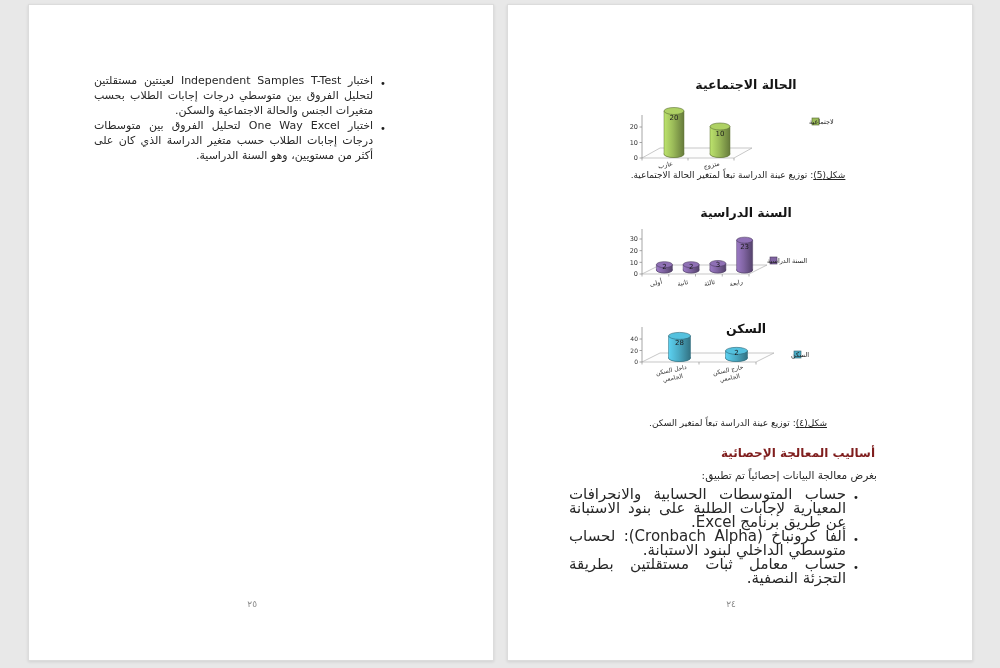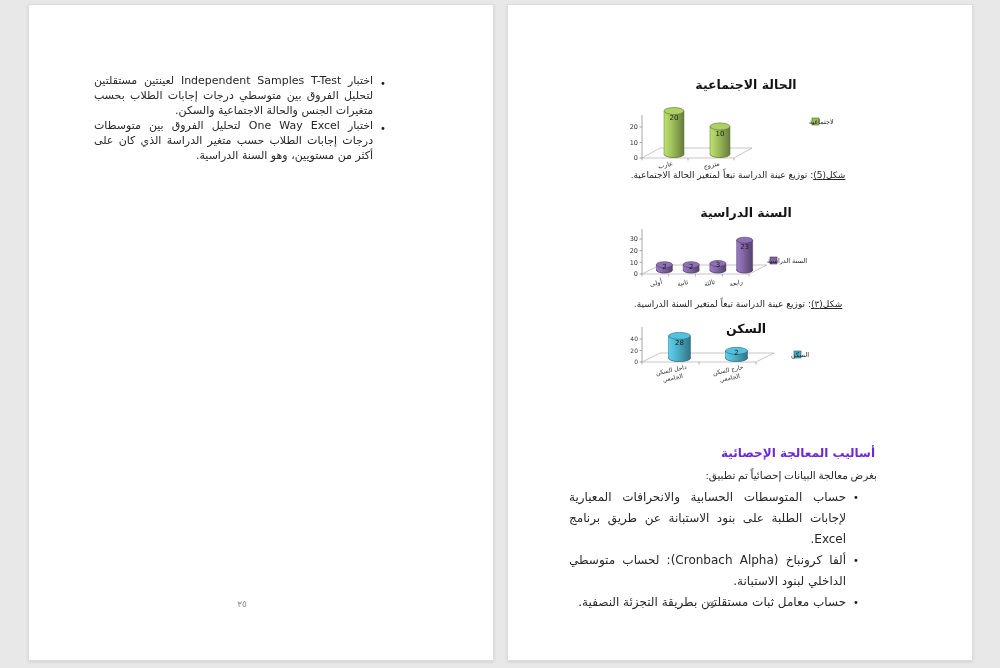--- a/index.html
+++ b/index.html
@@ -18,48 +18,48 @@
   .page-right{left:507px;}
 
   
   .bullet-list{position:absolute;direction:rtl;}
   .bullet-list-left{top:68px;right:107px;width:292px;}
   .bullet-list-right{top:482px;right:113px;width:290px;}
   .bullet-item{display:flex;gap:7px;align-items:flex-start;}
   .bullet-marker{flex:0 0 auto;font-size:10px;line-height:21px;color:#1c1c1c;}
   .bullet-text{flex:1 1 auto;text-align:justify;color:#272727;}
   .bullet-list-left .bullet-text{font-size:11px;line-height:15px;}
-  .bullet-list-right .bullet-text{font-size:12px;line-height:21px;}
+  .bullet-list-right .bullet-text{font-size:15px;line-height:14px;}
 
   .page-number{
     position:absolute;top:594px;width:30px;text-align:center;
     font-size:9px;color:#8a8a8a;letter-spacing:1px;
   }
-  .page-number-left{left:198px;}
-  .page-number-right{left:188px;}
+  .page-number-left{left:198px;text-align:right;}
+  .page-number-right{left:208px;}
 
   
   .chart-title{
     position:absolute;left:118px;width:240px;text-align:center;
     direction:rtl;font-weight:bold;font-size:12.5px;color:#141414;
   }
   .chart-host{position:absolute;left:116px;width:210px;}
   .chart-caption{
     position:absolute;left:80px;width:300px;text-align:center;
     direction:rtl;font-size:9px;color:#242424;
   }
   .caption-label{text-decoration:underline;}
 
   .section-heading{
     position:absolute;top:441px;right:97px;direction:rtl;
-    font-weight:bold;font-size:12px;color:#6d28d9;
+    font-weight:bold;font-size:12px;color:#7f1d1d;
   }
   .section-intro{
     position:absolute;top:464px;right:95px;direction:rtl;
-    font-size:10.5px;color:#272727;font-family:Liberation Serif, serif;
+    font-size:10.5px;color:#272727;
   }
   svg text{font-family:"DejaVu Sans",sans-serif;}
 </style>
 </head>
 <body>
 
 <div class="page page-left">
   <div class="bullet-list bullet-list-left">
     <div class="bullet-item">
       <span class="bullet-marker">•</span>
@@ -152,23 +152,20 @@
         <text x="93.875" y="38.499" text-anchor="middle" font-size="7" fill="#1a1a1a">3</text>
         <text x="85.875" y="56" text-anchor="middle" font-size="6.5" fill="#333333" transform="rotate(-12 85.875 56)">ثالثة</text>
         <ellipse cx="120.625" cy="41" rx="8" ry="3" fill="#665082" stroke="#4d3c61" stroke-width="0.5"></ellipse>
         <path d="M 112.625 11.158999999999999 L 112.625 41 A 8 3 0 0 0 128.625 41 L 128.625 11.158999999999999 Z" fill="url(#grad1)" stroke="#4f3e64" stroke-width="0.5"></path>
         <ellipse cx="120.625" cy="11.158999999999999" rx="8" ry="3" fill="#8f70b5" stroke="#4d3c61" stroke-width="0.6"></ellipse>
         <text x="120.625" y="20.159" text-anchor="middle" font-size="7" fill="#1a1a1a">23</text>
         <text x="112.625" y="56" text-anchor="middle" font-size="6.5" fill="#333333" transform="rotate(-12 112.625 56)">رابعة</text>
         <rect x="146" y="28" width="7" height="7" fill="#8064a2" stroke="#463759" stroke-width="0.6"></rect>
         <text x="143" y="34" text-anchor="end" font-size="6.5" fill="#222222" direction="rtl">السنة الدراسية</text>
       </svg></div>
-  <div class="chart-caption" style="top:294px">
-    <span class="caption-label">شكل(٣)</span><span>: توزيع عينة الدراسة تبعاً لمتغير السنة الدراسية.</span>
-  </div>
 
   <div class="chart-title" style="top:316px">السكن</div>
   <div class="chart-host" style="top:321px" id="chart-2"><svg viewBox="0 0 210 72" width="210" height="72">
         <defs>
           <linearGradient id="grad2" x1="0" y1="0" x2="1" y2="0">
             <stop offset="0%" stop-color="#5cd2f2"></stop>
             <stop offset="45%" stop-color="#4bacc6"></stop>
             <stop offset="100%" stop-color="#327283"></stop>
           </linearGradient>
         </defs>
@@ -189,20 +186,23 @@
         <text x="55.5" y="18.900000000000002" text-anchor="middle" font-size="7" fill="#1a1a1a">28</text>
         <text x="47.5" y="46" text-anchor="middle" font-size="6" fill="#333333" transform="rotate(-12 47.5 46)"><tspan x="47.5" dy="0">داخل السكن</tspan><tspan x="47.5" dy="8">الجامعي</tspan></text>
         <ellipse cx="112.5" cy="32" rx="11" ry="3.5" fill="#3c8a9e" stroke="#2d6777" stroke-width="0.5"></ellipse>
         <path d="M 101.5 24.85 L 101.5 32 A 11 3.5 0 0 0 123.5 32 L 123.5 24.85 Z" fill="url(#grad2)" stroke="#2f6b7b" stroke-width="0.5"></path>
         <ellipse cx="112.5" cy="24.85" rx="11" ry="3.5" fill="#54c1de" stroke="#2d6777" stroke-width="0.6"></ellipse>
         <text x="112.5" y="28.85" text-anchor="middle" font-size="7" fill="#1a1a1a">2</text>
         <text x="104.5" y="46" text-anchor="middle" font-size="6" fill="#333333" transform="rotate(-12 104.5 46)"><tspan x="104.5" dy="0">خارج السكن</tspan><tspan x="104.5" dy="8">الجامعي</tspan></text>
         <rect x="170" y="25" width="7" height="7" fill="#4bacc6" stroke="#295f6d" stroke-width="0.6"></rect>
         <text x="167" y="31" text-anchor="end" font-size="6.5" fill="#222222" direction="rtl">السكن</text>
       </svg></div>
+  <div class="chart-caption" style="top:413px">
+    <span class="caption-label">شكل(٤)</span><span>: توزيع عينة الدراسة تبعاً لمتغير السكن.</span>
+  </div>
 
   <div class="section-heading">أساليب المعالجة الإحصائية</div>
   <div class="section-intro">بغرض معالجة البيانات إحصائياً تم تطبيق:</div>
 
   <div class="bullet-list bullet-list-right">
     <div class="bullet-item">
       <span class="bullet-marker">•</span>
       <div class="bullet-text">حساب المتوسطات الحسابية والانحرافات المعيارية لإجابات الطلبة على بنود الاستبانة عن طريق برنامج Excel.</div>
     </div>
     <div class="bullet-item">

